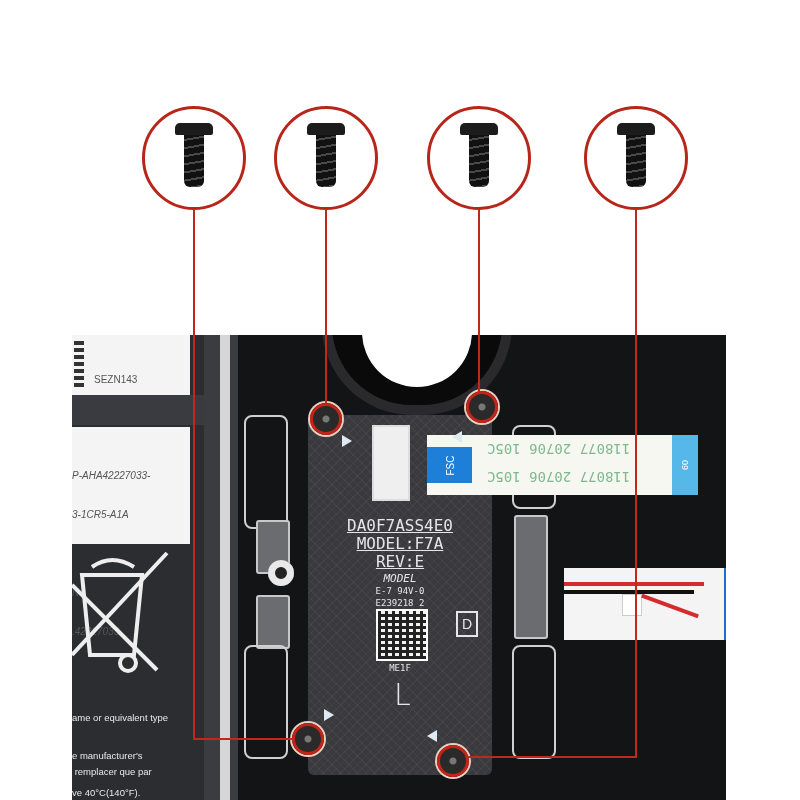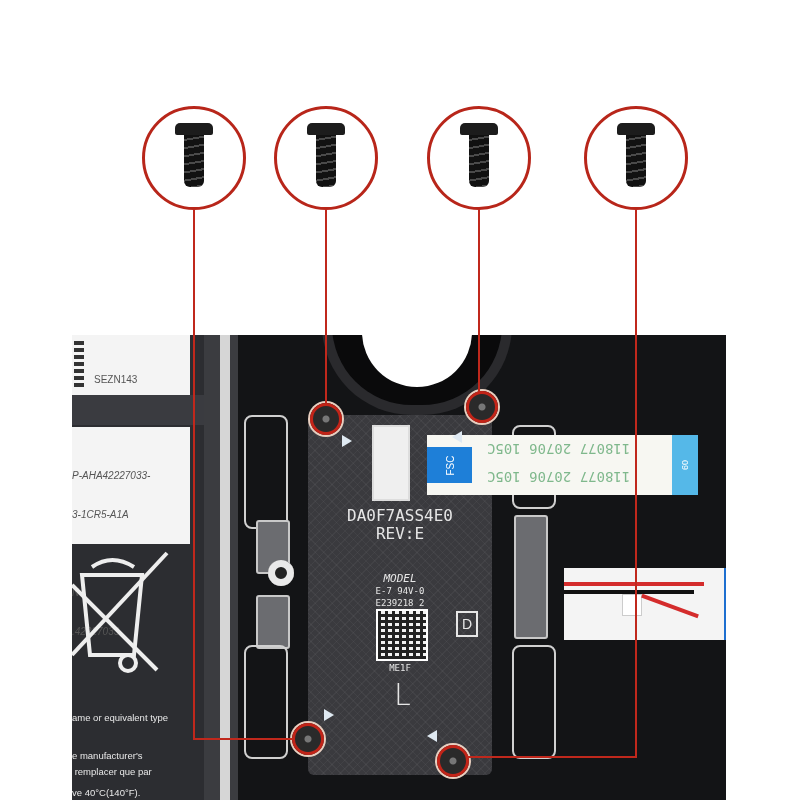--- a/index.html
+++ b/index.html
@@ -120,22 +120,23 @@
   <div class="abs bracket" style="left:184px;top:185px;width:30px;height:50px;"></div>
   <div class="abs" style="left:196px;top:225px;width:26px;height:26px;border-radius:50%;background:#e9e9e9;box-shadow:inset 0 0 0 7px #e9e9e9,inset 0 0 0 13px #222;"></div>
   <div class="abs bracket" style="left:184px;top:260px;width:30px;height:50px;"></div>
   <div class="abs spring" style="left:172px;top:310px;width:40px;height:110px;"></div>
 
   <div class="abs spring" style="left:440px;top:90px;width:40px;height:80px;"></div>
   <div class="abs bracket" style="left:442px;top:180px;width:30px;height:120px;"></div>
   <div class="abs spring" style="left:440px;top:310px;width:40px;height:110px;"></div>
 
   <div class="abs pcb">
-    <div class="abs pcb-text" style="top:92px;font-size:16px;line-height:18px;">
+    <div class="abs pcb-text" style="top:102px;font-size:16px;line-height:18px;text-decoration:underline;">
       <div>DA0F7ASS4E0</div>
+      <div>MODEL:F7A</div>
       <div>REV:E</div>
     </div>
     <div class="abs pcb-text" style="top:158px;font-size:11px;line-height:12px;font-style:italic;">
       <div>MODEL</div>
       <div style="font-style:normal;font-size:9px;">E-7 94V-0</div>
       <div style="font-style:normal;font-size:9px;">E239218 2</div>
     </div>
     <div class="abs qr" style="left:68px;top:194px;"></div>
     <div class="abs pcb-text" style="top:248px;font-size:9px;">ME1F</div>
     <div class="abs" style="left:148px;top:196px;width:18px;height:22px;border:2px solid #e6e6e6;color:#e6e6e6;font-size:14px;text-align:center;line-height:22px;">D</div>

